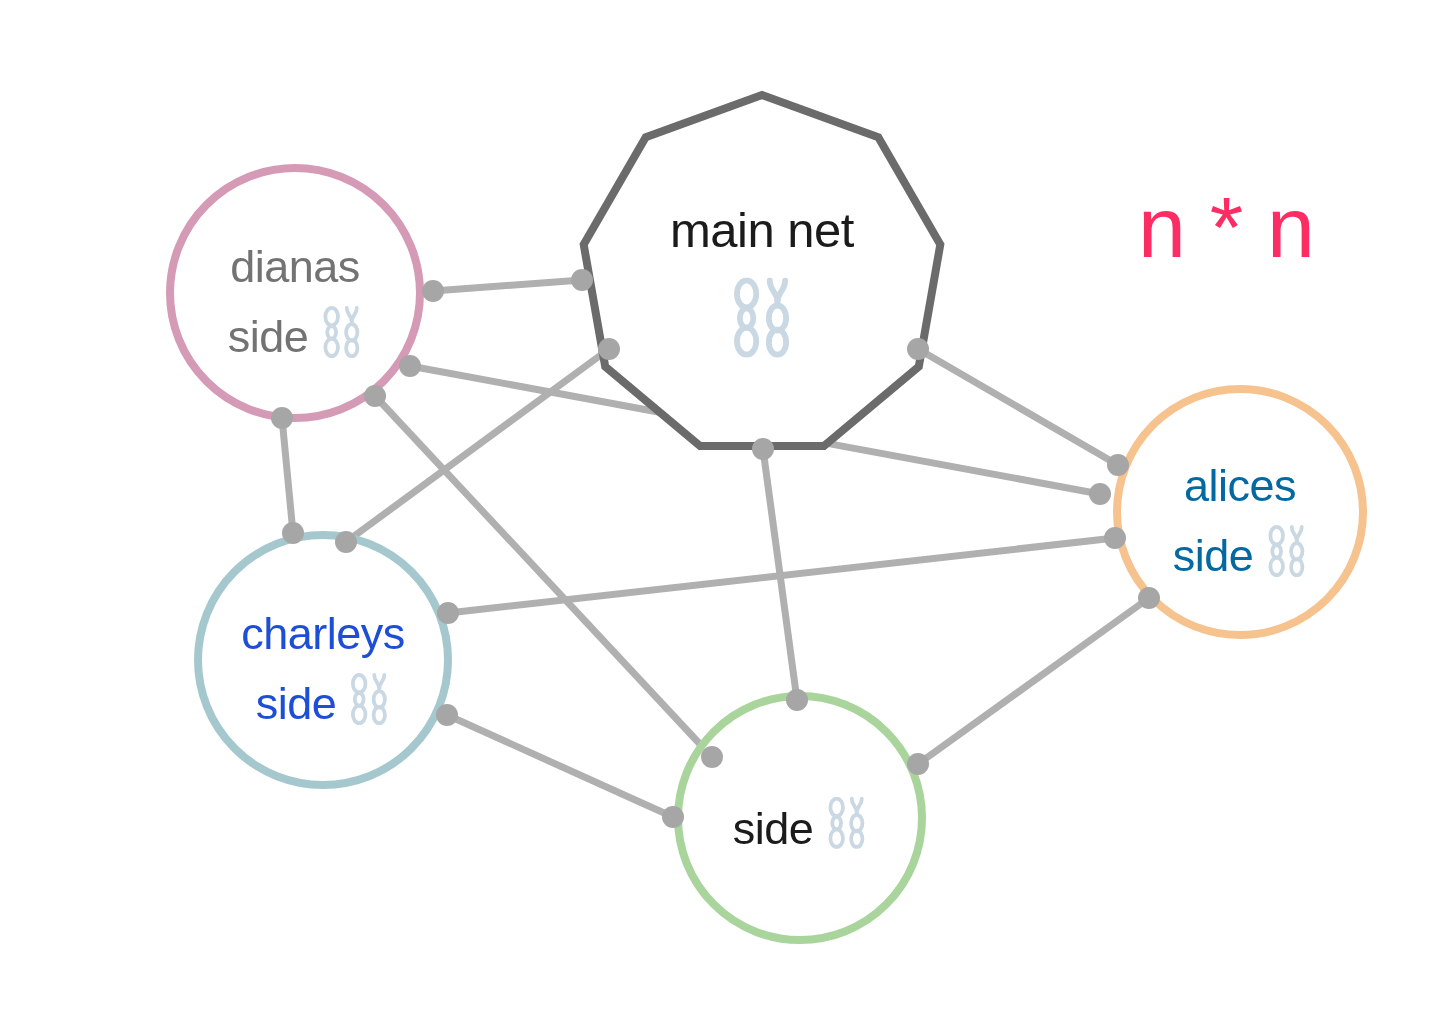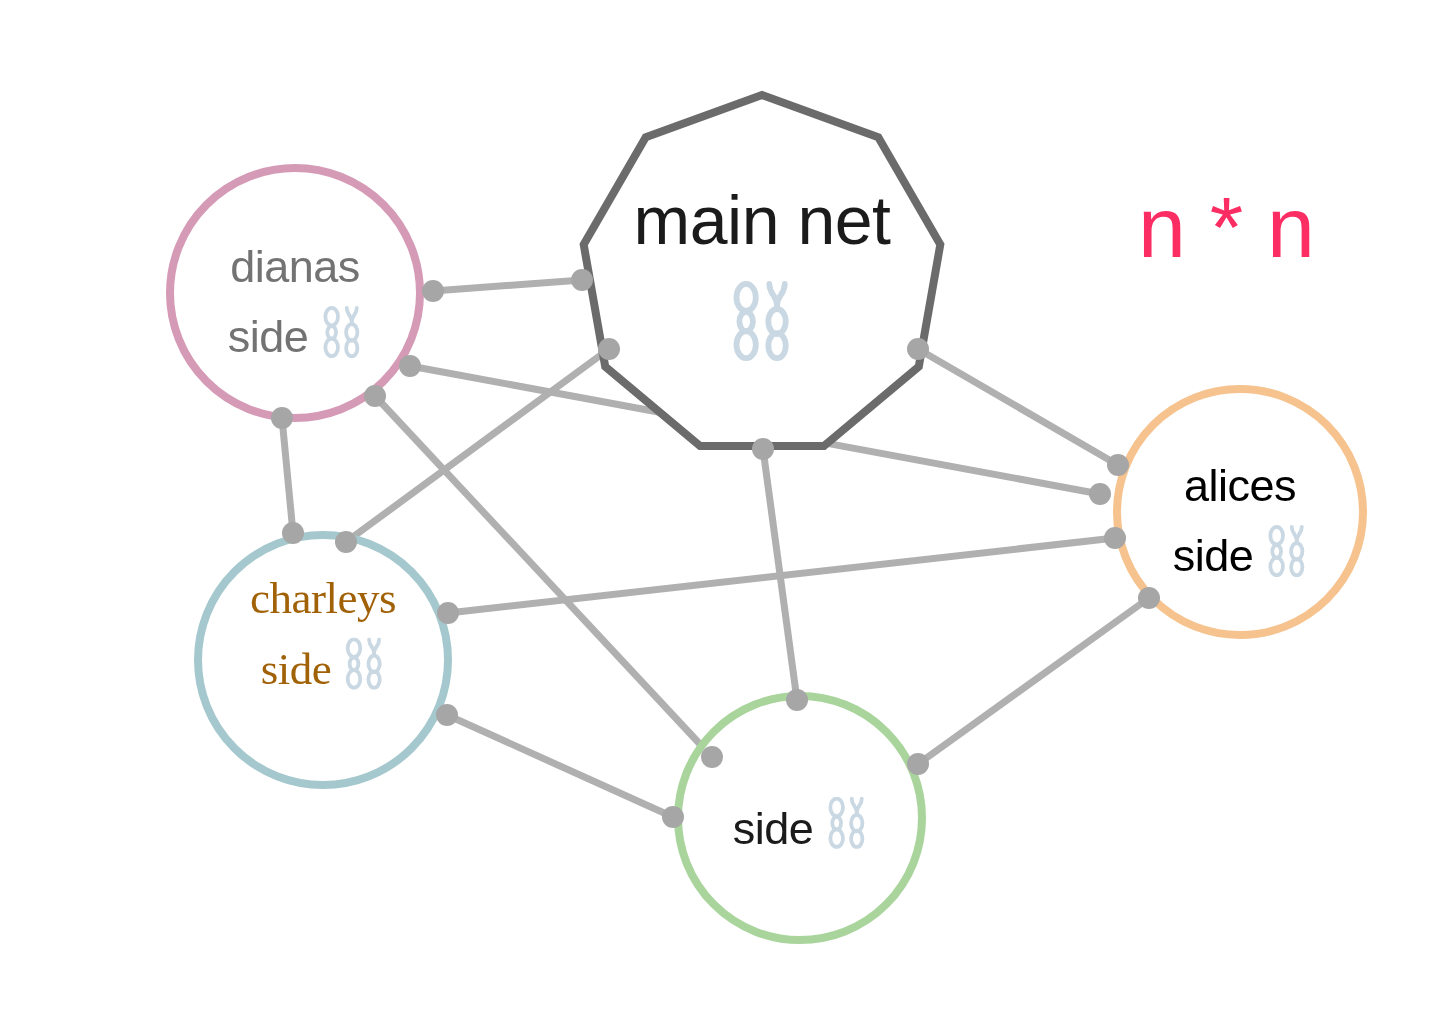--- a/index.html
+++ b/index.html
@@ -103,21 +103,21 @@
         <circle cx="797" cy="700" r="11" fill="#a6a6a6"></circle>
         <circle cx="448" cy="613" r="11" fill="#a6a6a6"></circle>
         <circle cx="1115" cy="538" r="11" fill="#a6a6a6"></circle>
         <circle cx="447" cy="715" r="11" fill="#a6a6a6"></circle>
         <circle cx="673" cy="817" r="11" fill="#a6a6a6"></circle>
         <circle cx="918" cy="764" r="11" fill="#a6a6a6"></circle>
         <circle cx="1149" cy="598" r="11" fill="#a6a6a6"></circle>
       </g>
   </svg>
   <div id="labels-layer">
-      <div class="node-label main" style="left: 762px; top: 280px; font-size: 68px; color: rgb(27, 27, 27);">
+      <div class="node-label main" style="left: 762px; top: 287px; font-size: 49px; color: rgb(27, 27, 27);">
         <div class="label-line">
           <span>main net</span>
         </div>
         <div class="label-line">
           <span class="chain-wrap"><svg width="62" height="83" viewBox="0 0 64 86" fill="none" stroke="#c9d8e2" stroke-width="6" stroke-linecap="round">
               <ellipse cx="16" cy="17" rx="10" ry="14"></ellipse>
               <ellipse cx="16" cy="42" rx="7" ry="10"></ellipse>
               <ellipse cx="16" cy="66" rx="10" ry="14"></ellipse>
               <path d="M40,3 C40,14 48,15 48,25"></path>
               <path d="M56,3 C56,14 48,15 48,25"></path>
@@ -136,21 +136,21 @@
               <ellipse cx="16" cy="17" rx="10" ry="14"></ellipse>
               <ellipse cx="16" cy="42" rx="7" ry="10"></ellipse>
               <ellipse cx="16" cy="66" rx="10" ry="14"></ellipse>
               <path d="M40,3 C40,14 48,15 48,25"></path>
               <path d="M56,3 C56,14 48,15 48,25"></path>
               <ellipse cx="48" cy="42" rx="9" ry="13"></ellipse>
               <ellipse cx="48" cy="67" rx="9" ry="13"></ellipse>
             </svg></span>
         </div>
       </div>
-      <div class="node-label" style="left: 323px; top: 635px; font-size: 45px; color: #a16207; font-family: Liberation Serif, serif;">
+      <div class="node-label" style="left: 323px; top: 670px; font-size: 45px; color: #1d4ed8;">
         <div class="label-line">
           <span>charleys</span>
         </div>
         <div class="label-line">
           <span>side</span>
           <span class="chain-wrap"><svg width="42" height="54" viewBox="0 0 64 86" fill="none" stroke="#c9d8e2" stroke-width="6" stroke-linecap="round">
               <ellipse cx="16" cy="17" rx="10" ry="14"></ellipse>
               <ellipse cx="16" cy="42" rx="7" ry="10"></ellipse>
               <ellipse cx="16" cy="66" rx="10" ry="14"></ellipse>
               <path d="M40,3 C40,14 48,15 48,25"></path>
@@ -167,21 +167,21 @@
               <ellipse cx="16" cy="17" rx="10" ry="14"></ellipse>
               <ellipse cx="16" cy="42" rx="7" ry="10"></ellipse>
               <ellipse cx="16" cy="66" rx="10" ry="14"></ellipse>
               <path d="M40,3 C40,14 48,15 48,25"></path>
               <path d="M56,3 C56,14 48,15 48,25"></path>
               <ellipse cx="48" cy="42" rx="9" ry="13"></ellipse>
               <ellipse cx="48" cy="67" rx="9" ry="13"></ellipse>
             </svg></span>
         </div>
       </div>
-      <div class="node-label" style="left: 1240px; top: 522px; font-size: 45px; color: #000000;">
+      <div class="node-label" style="left: 1240px; top: 522px; font-size: 45px; color: #0369a1;">
         <div class="label-line">
           <span>alices</span>
         </div>
         <div class="label-line">
           <span>side</span>
           <span class="chain-wrap"><svg width="42" height="54" viewBox="0 0 64 86" fill="none" stroke="#c9d8e2" stroke-width="6" stroke-linecap="round">
               <ellipse cx="16" cy="17" rx="10" ry="14"></ellipse>
               <ellipse cx="16" cy="42" rx="7" ry="10"></ellipse>
               <ellipse cx="16" cy="66" rx="10" ry="14"></ellipse>
               <path d="M40,3 C40,14 48,15 48,25"></path>

